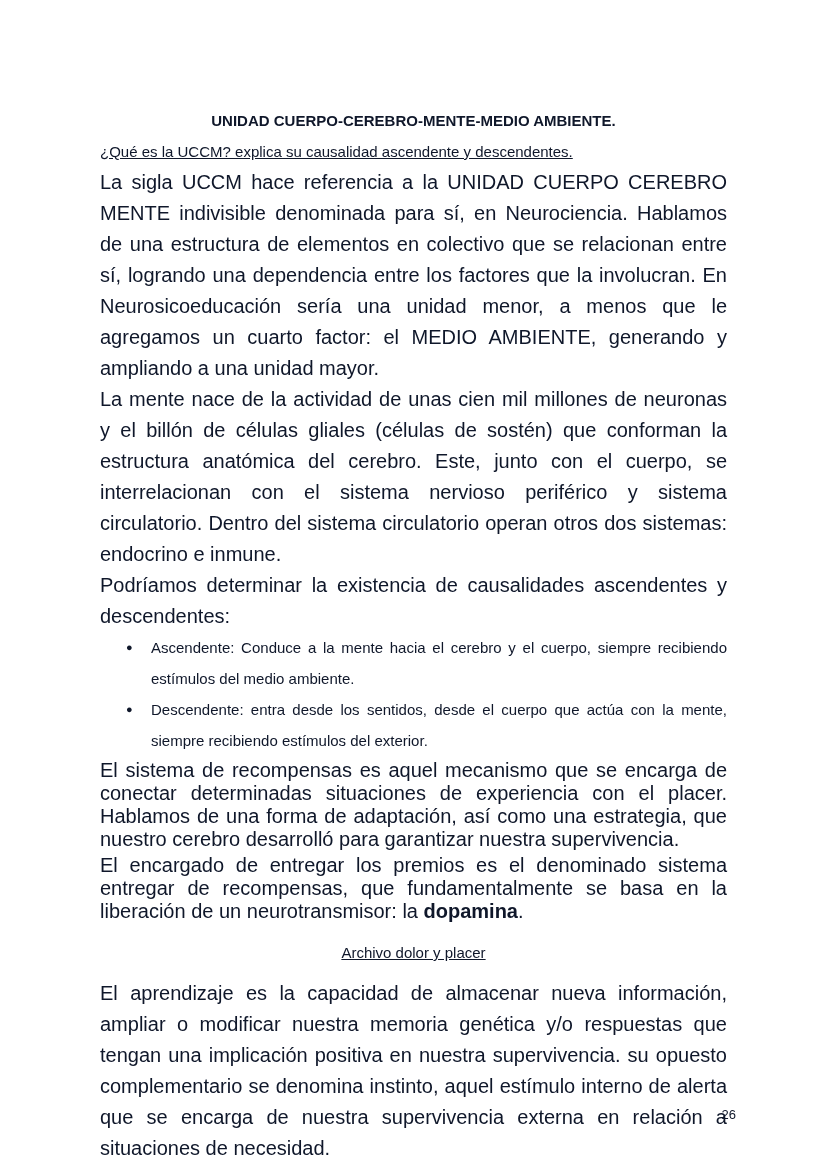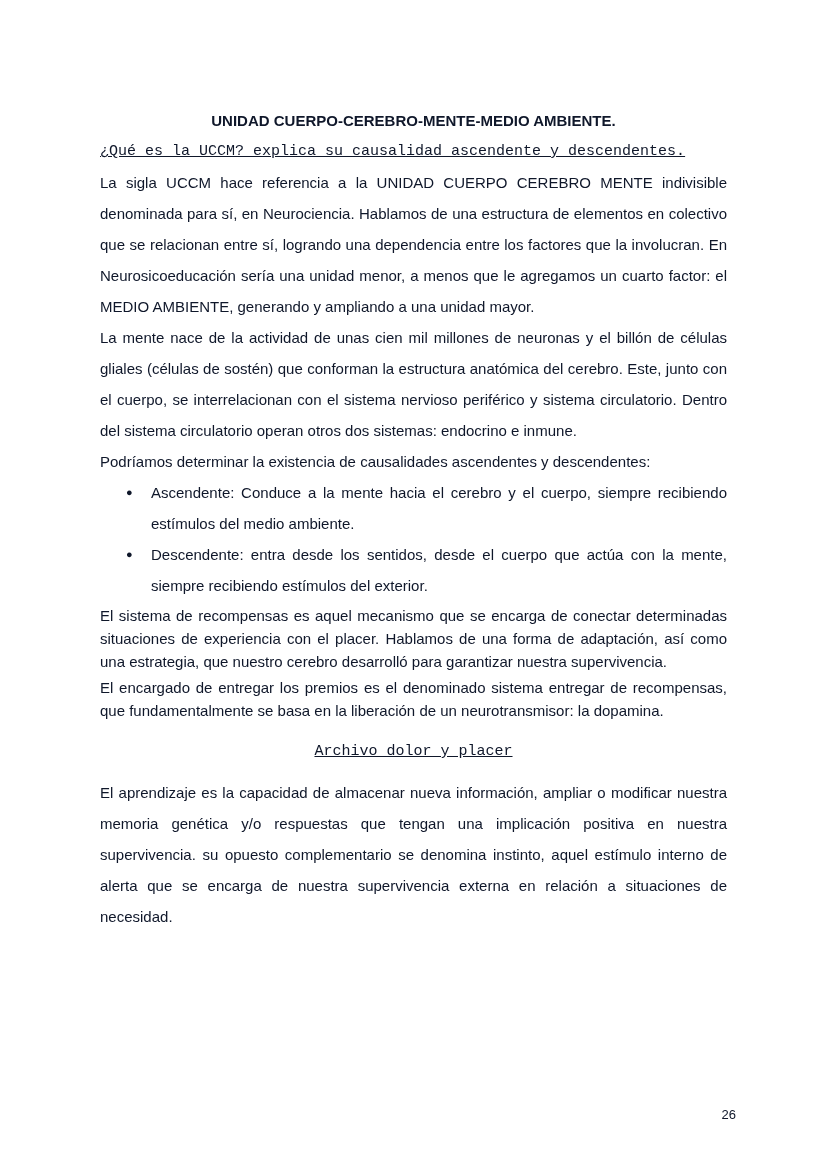--- a/index.html
+++ b/index.html
@@ -24,24 +24,23 @@
     font-size: 15px;
     font-weight: bold;
     text-align: center;
     line-height: 31px;
   }
   .doc-heading {
     font-size: 15px;
     font-weight: normal;
     text-decoration: underline;
     line-height: 31px;
-    font-family: Liberation Mono, monospace;
   }
   .para {
-    font-size: 15px;
+    font-size: 20px;
     text-align: justify;
   }
   .wide { line-height: 31px; }
   .tight { line-height: 23px; margin-top: 3px; }
   .bullet-list {
     list-style: none;
   }
   .bullet-item {
     display: flex;
     padding-left: 26px;
@@ -58,21 +57,21 @@
     flex: 1;
     text-align: justify;
   }
   .heading-archive {
     margin-top: 14px;
     text-align: center;
   }
   .para-archive {
     margin-top: 10px;
   }
-  .bold-word { font-weight: normal; }
+  .bold-word { font-weight: bold; }
   .page-number {
     position: absolute;
     top: 1090px;
     right: 92px;
     font-size: 13px;
     line-height: 20px;
   }
 </style>
 </head>
 <body>

